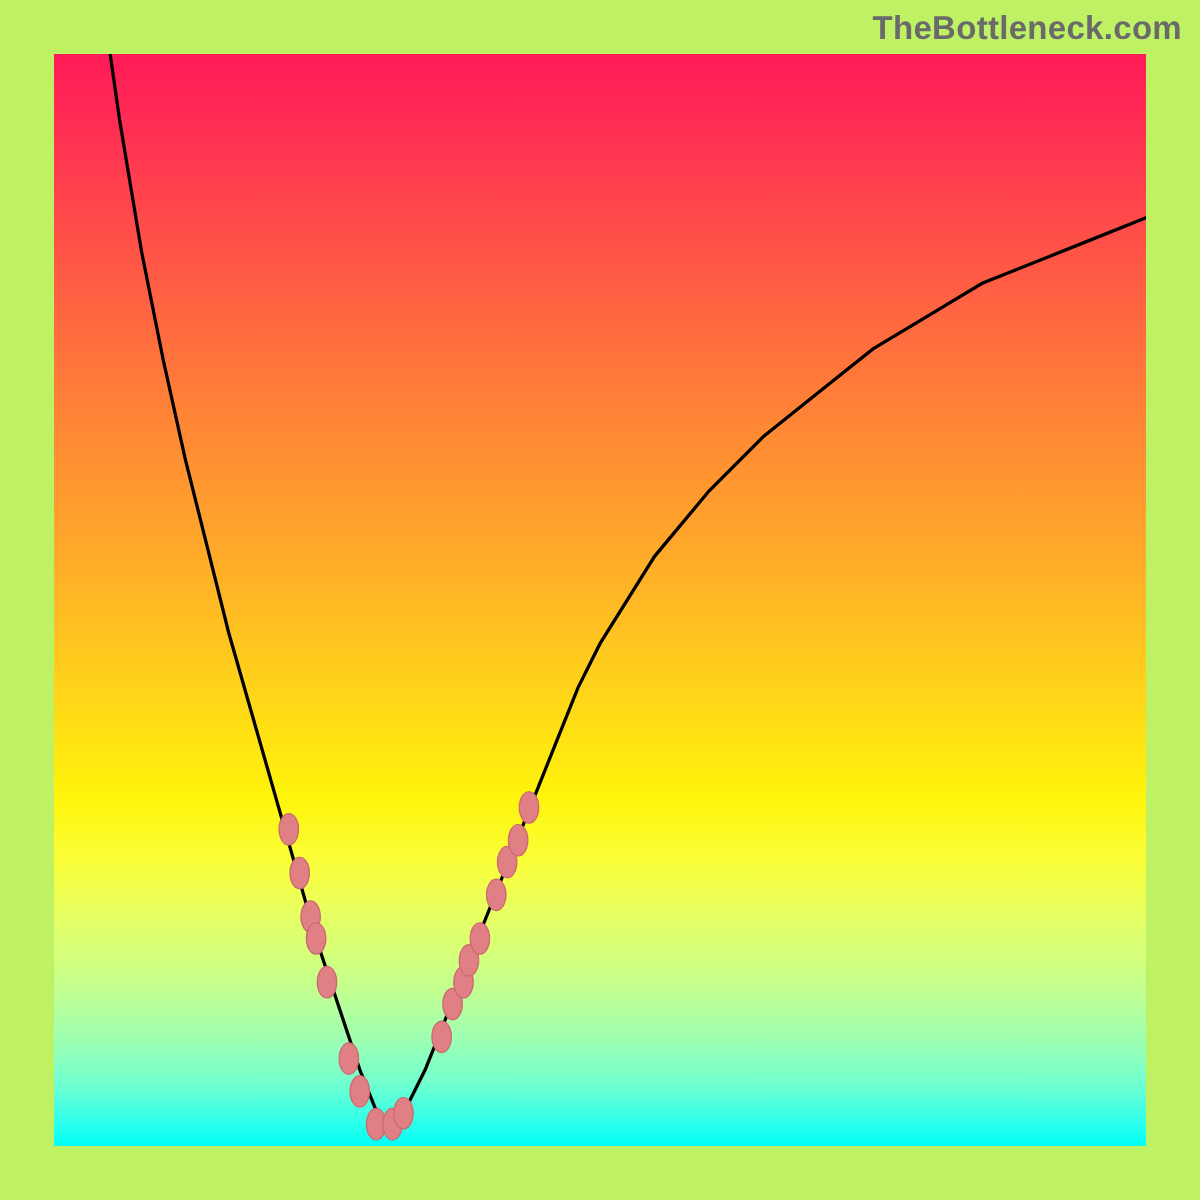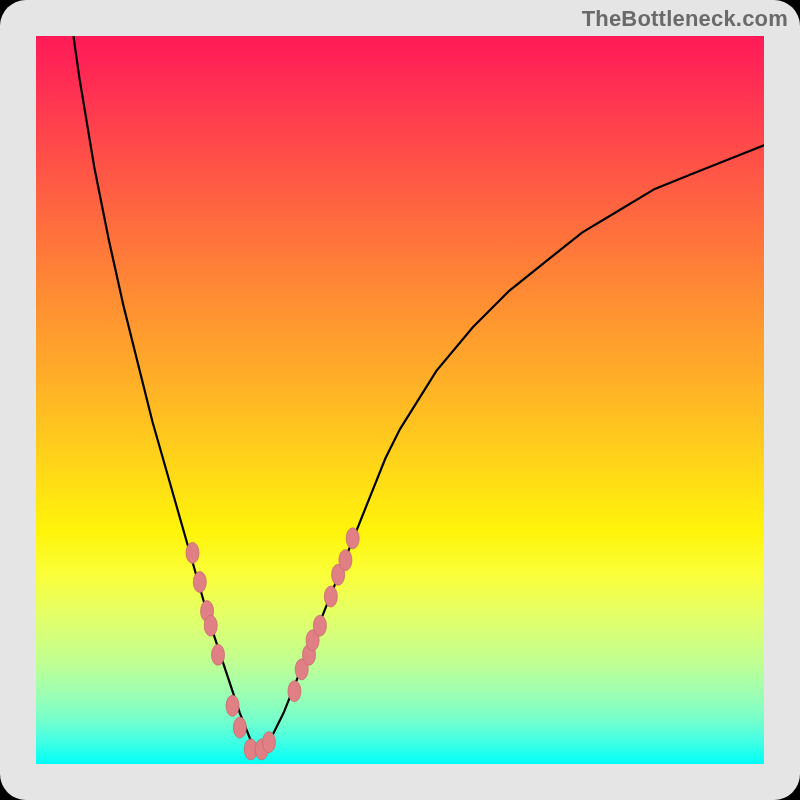--- a/index.html
+++ b/index.html
@@ -1,22 +1,21 @@
 <!DOCTYPE html>
 <html><head>
 <meta charset="utf-8">
 <style>
   * { margin: 0; padding: 0; box-sizing: border-box; }
   html, body { width: 800px; height: 800px; overflow: hidden; background: #000; }
   .frame {
     position: relative;
     width: 800px;
     height: 800px;
-    background: #e5e5e5;
-    border-radius: 26px;
+    background: #bef264;
   }
   .plot-area {
     position: absolute;
     left: 36px;
     top: 36px;
     width: 728px;
     height: 728px;
     overflow: hidden;
   }
   .gradient-bg {

